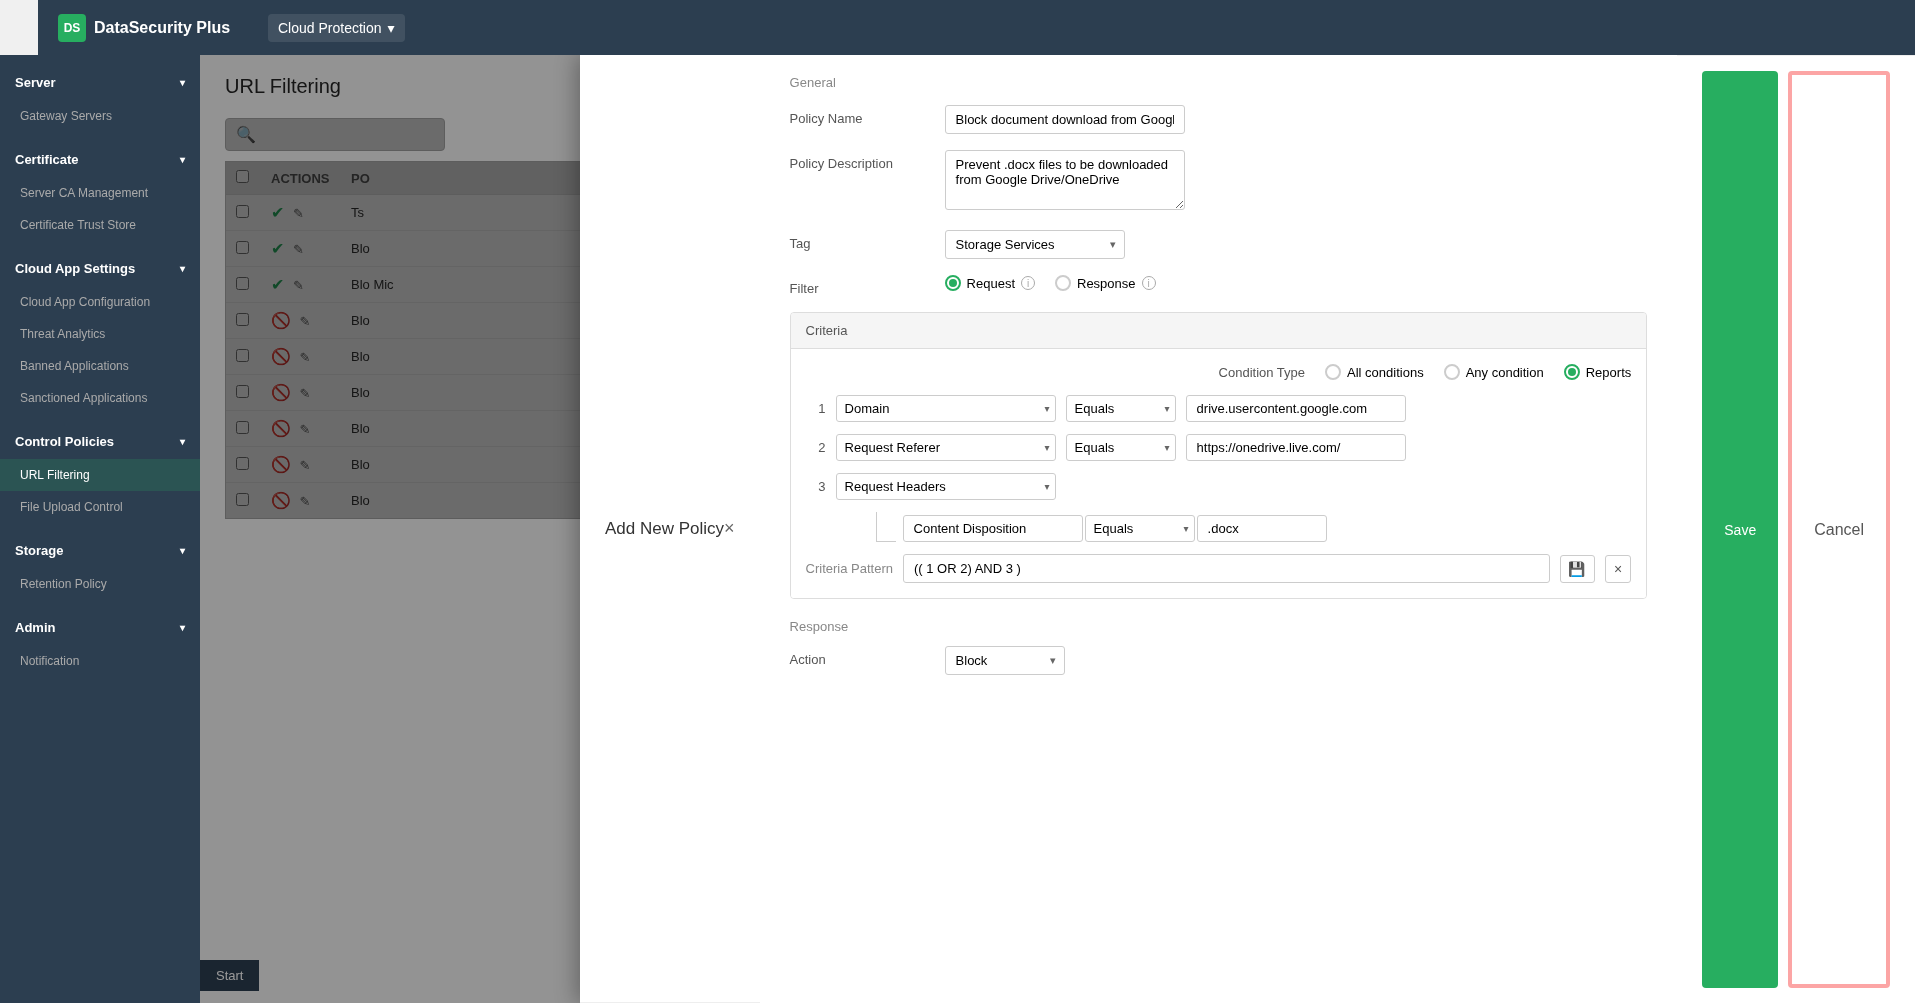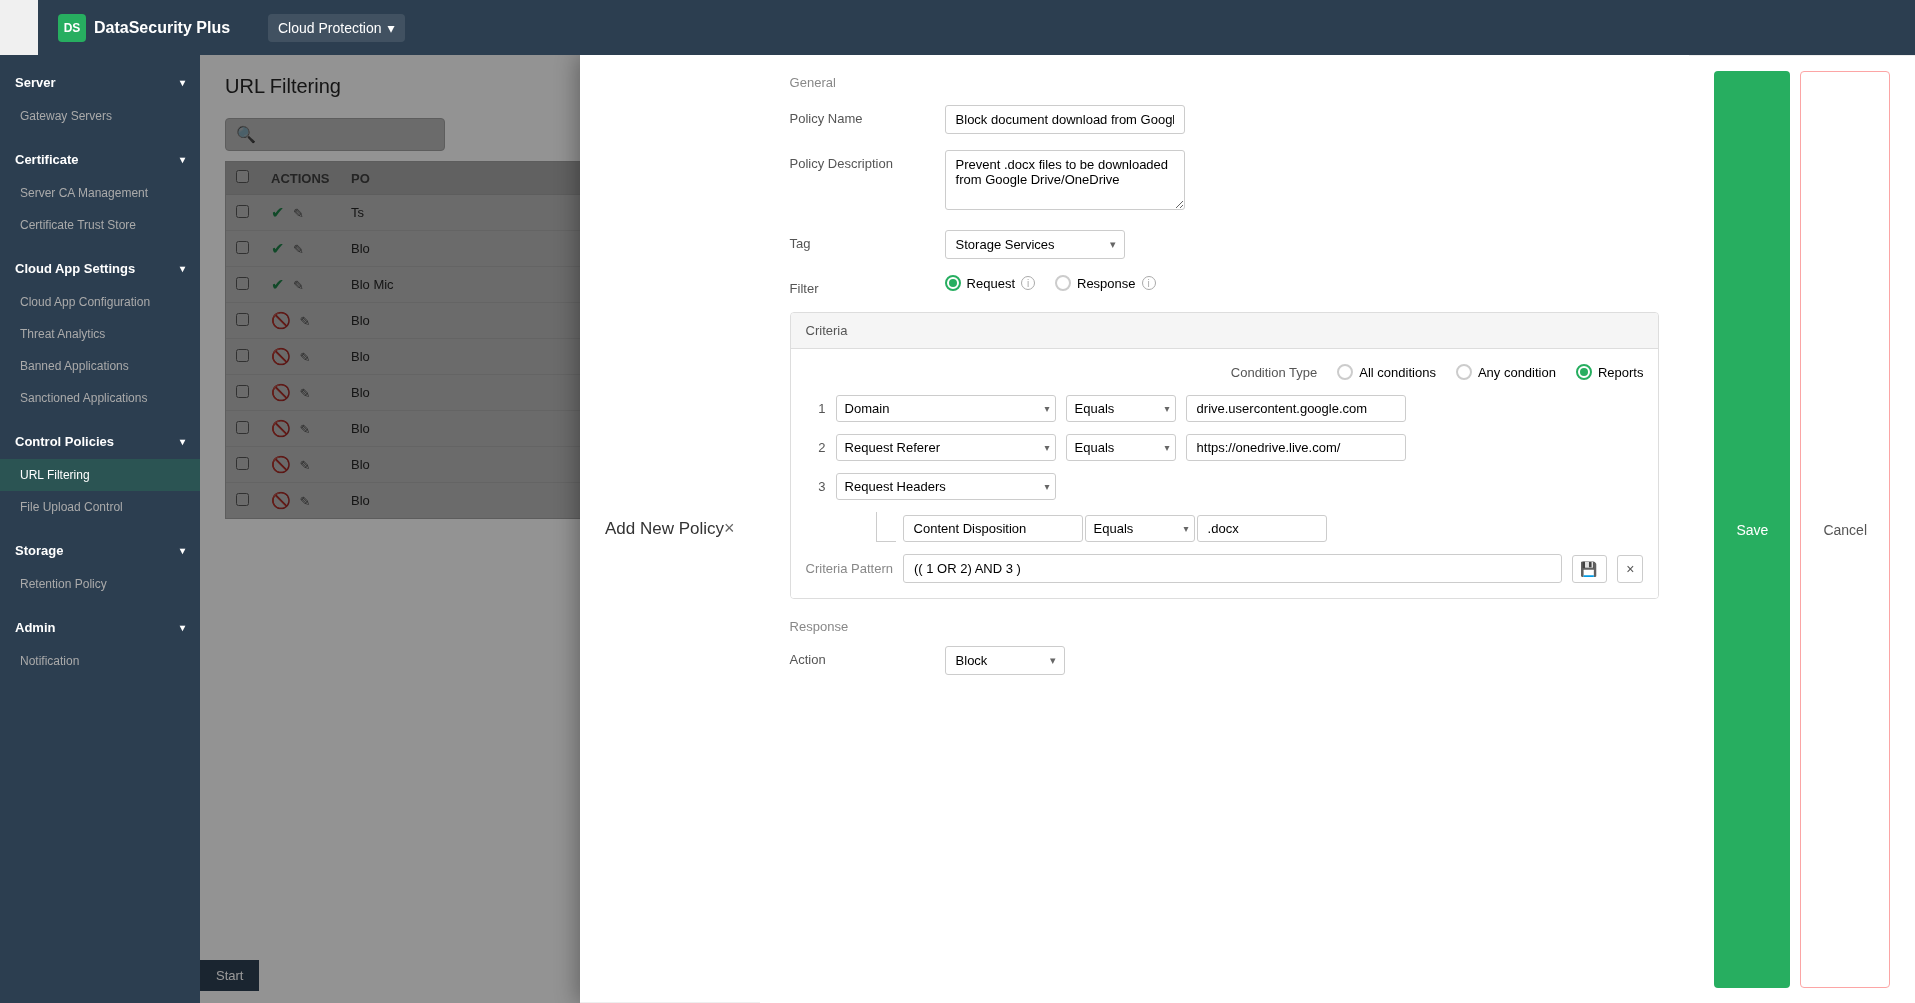--- a/index.html
+++ b/index.html
@@ -479,24 +479,24 @@
       color: white;
       border: none;
       padding: 8px 22px;
       border-radius: 4px;
       font-size: 14px;
       cursor: pointer;
     }
     .btn-cancel {
       background: white;
       color: #555;
-      border: 1px solid #fca5a5;
+      border: 4px solid #fca5a5;
       padding: 8px 22px;
       border-radius: 4px;
-      font-size: 14px;
+      font-size: 16px;
       cursor: pointer;
     }
 
     
     .start-btn {
       position: absolute;
       bottom: 12px;
       left: 0;
       background: #2c3e50;
       color: white;

